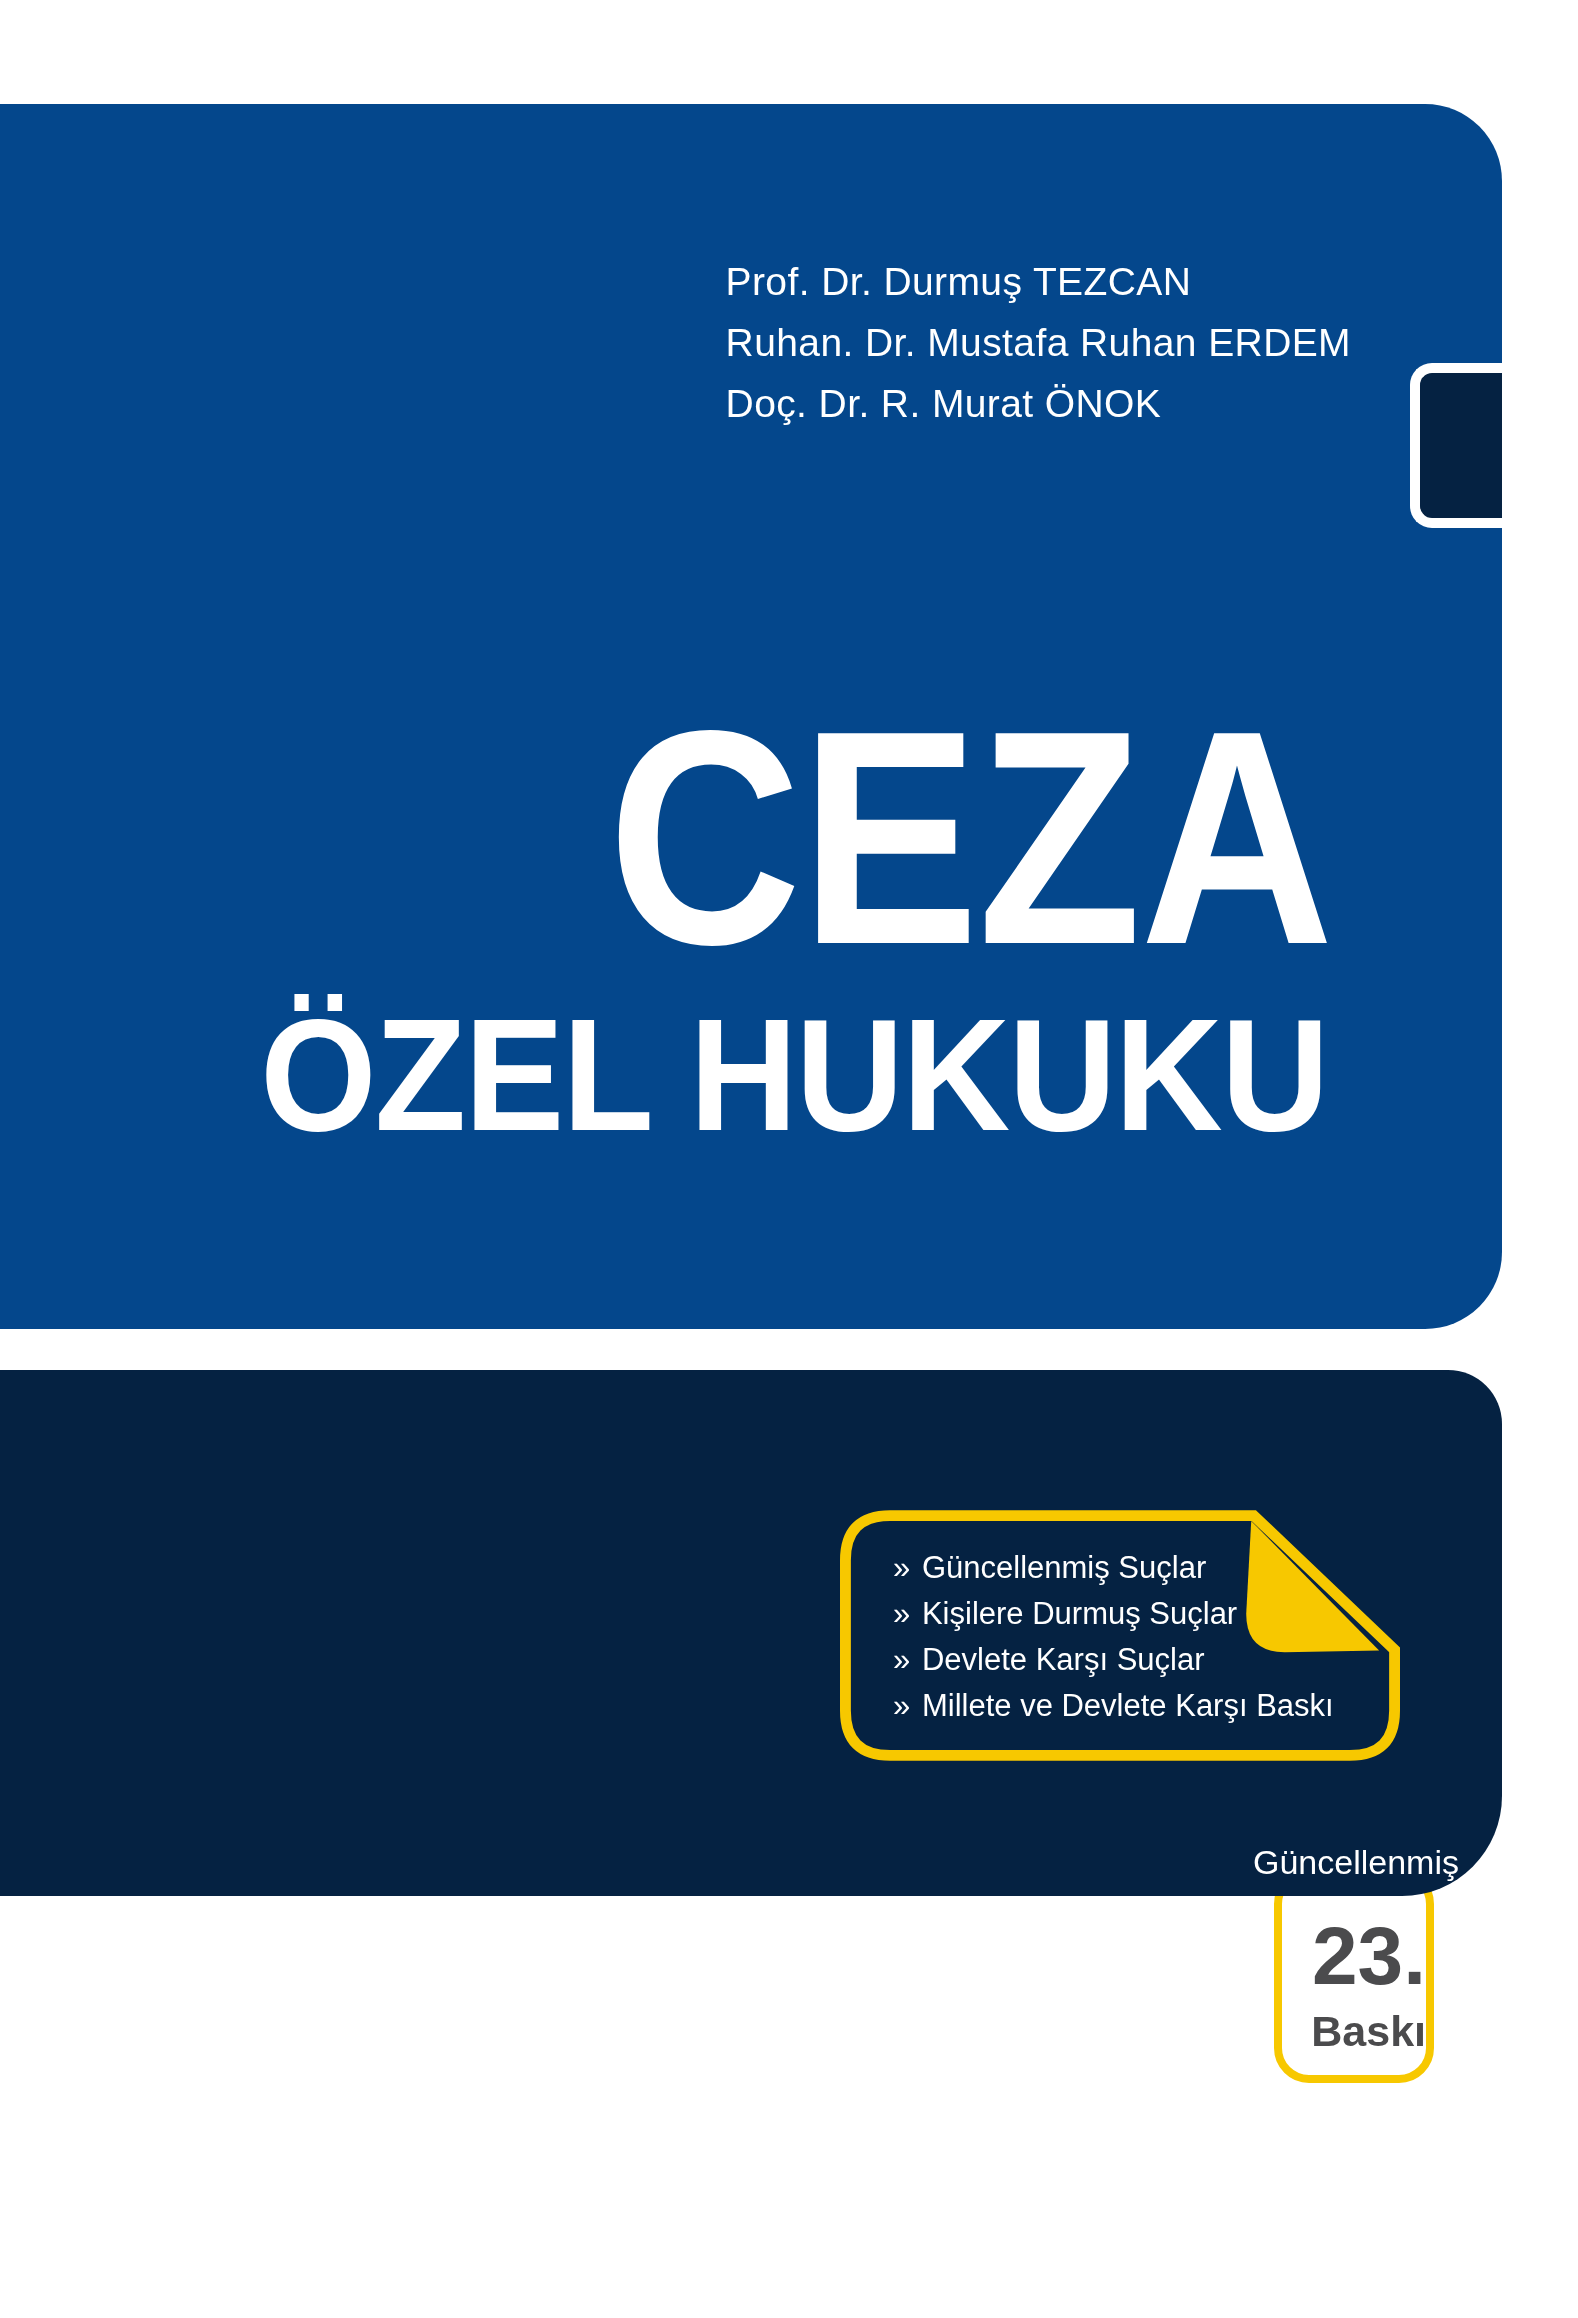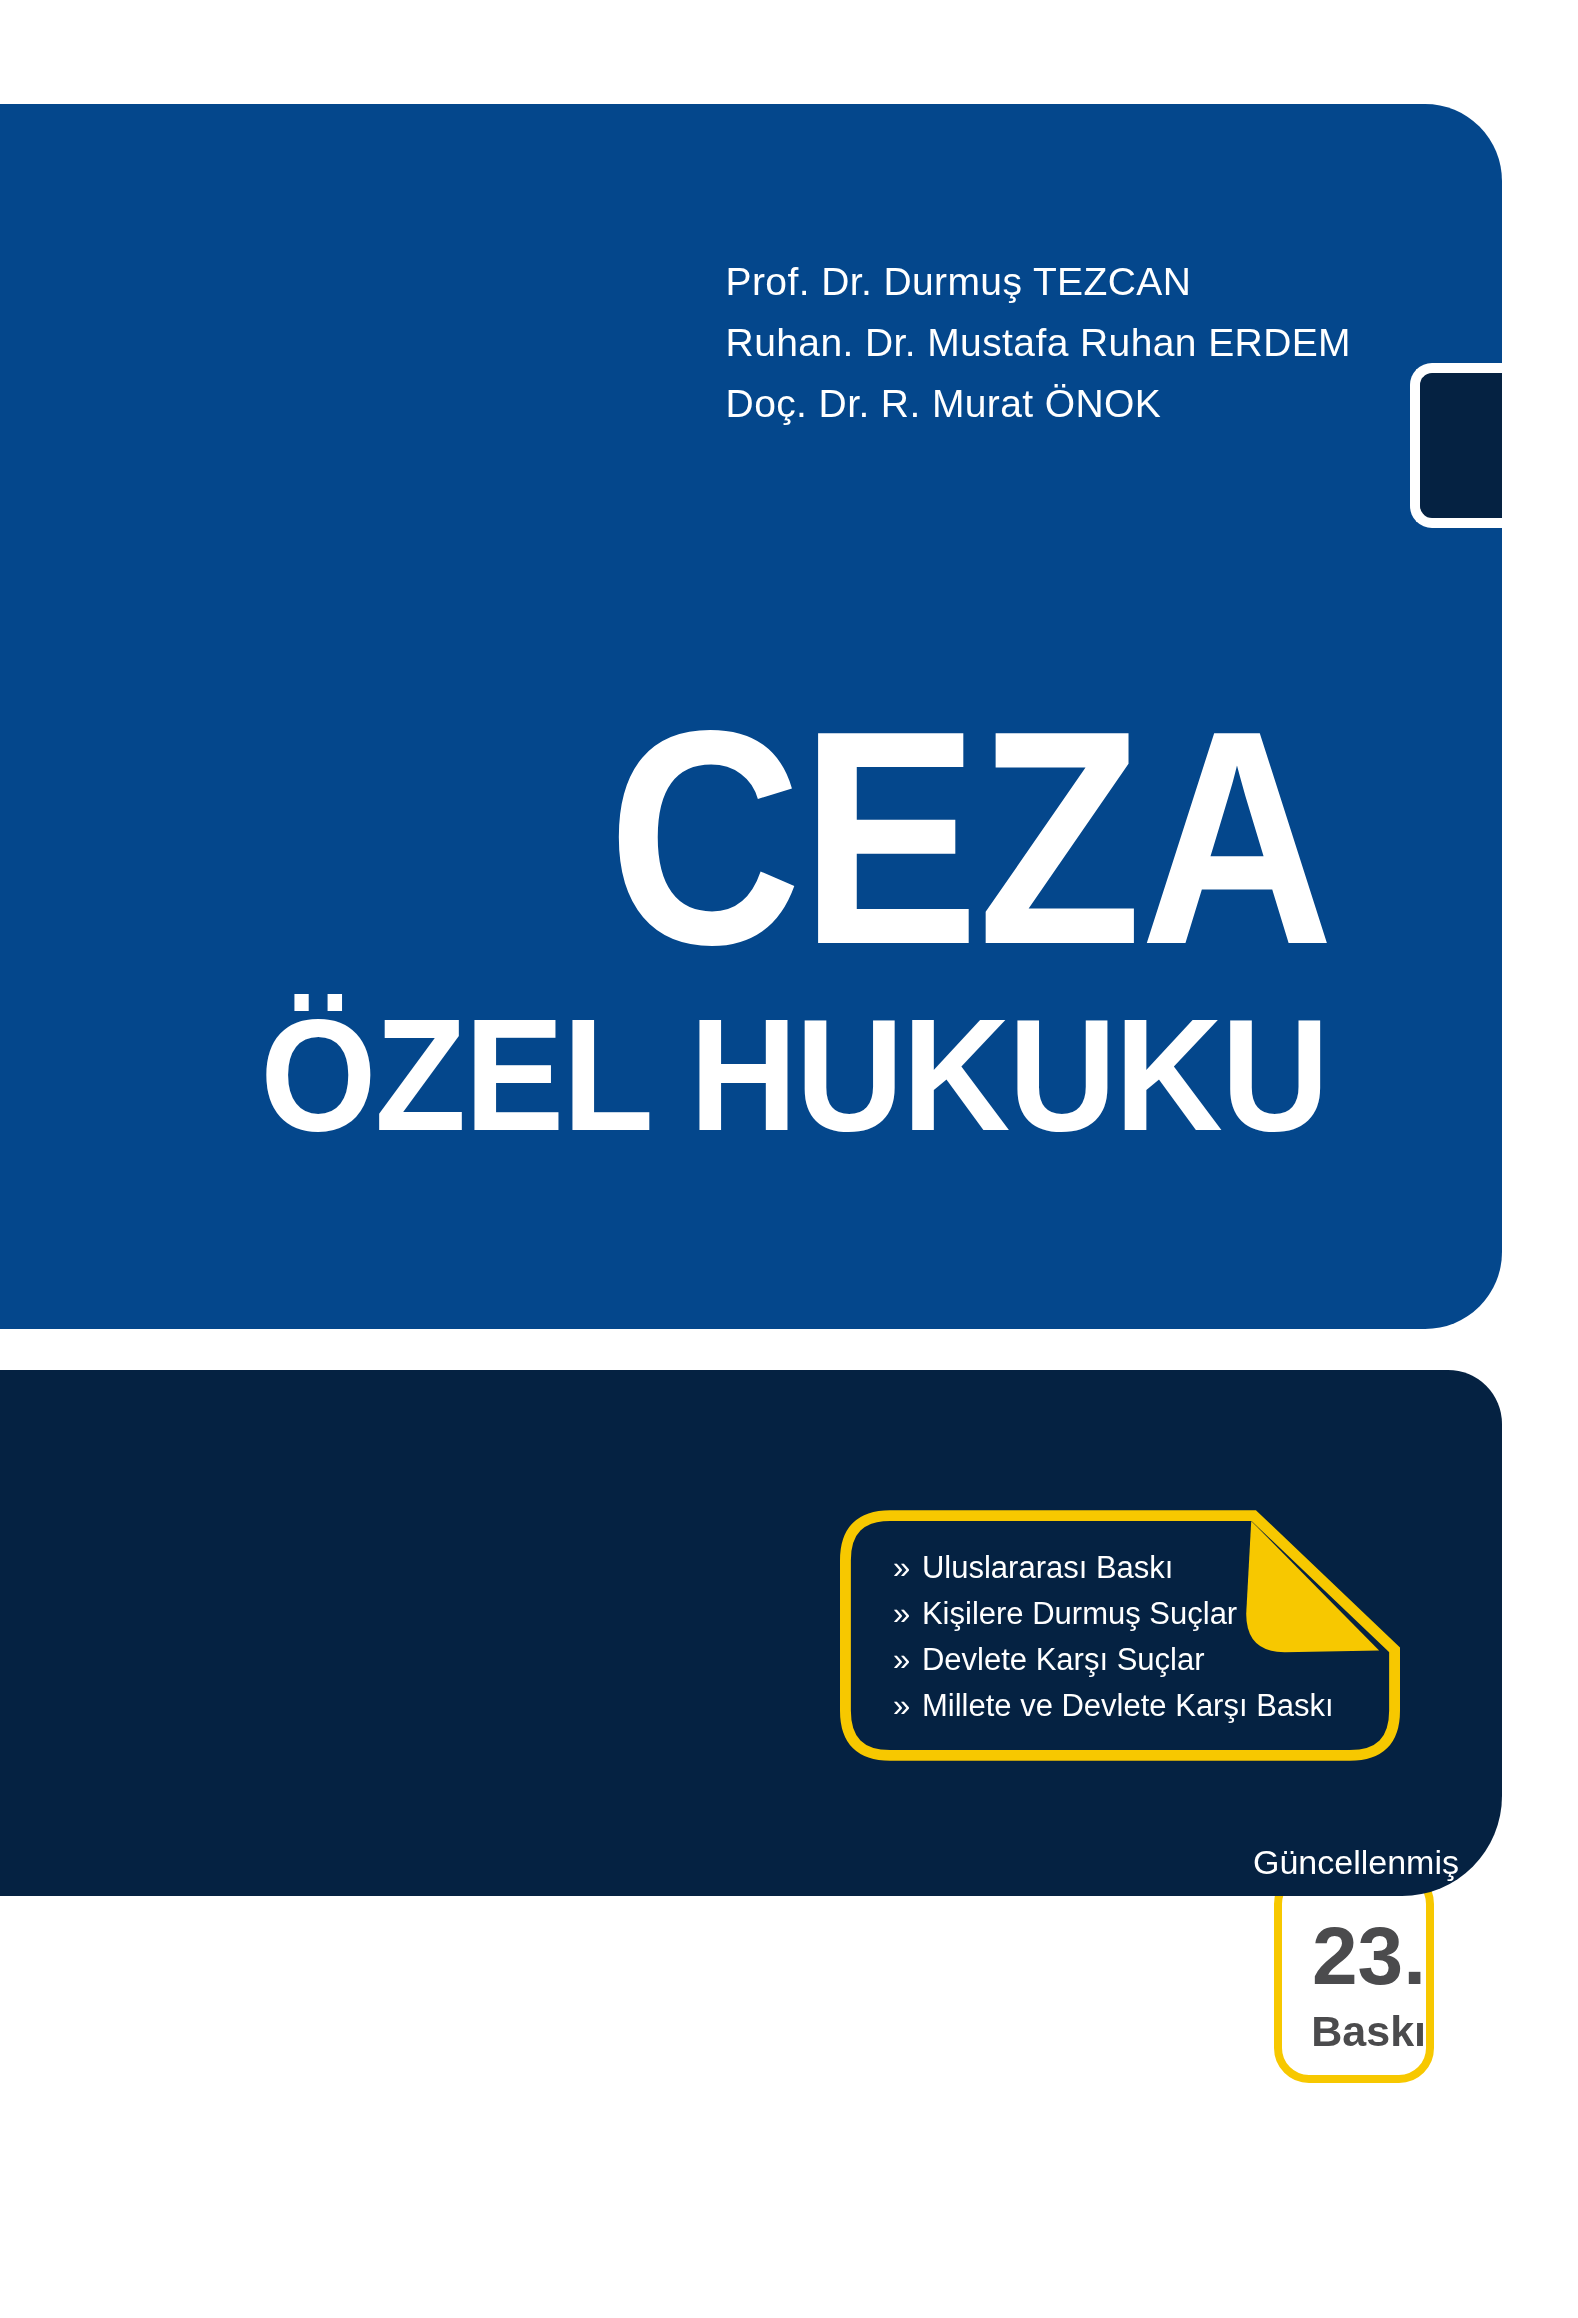--- a/index.html
+++ b/index.html
@@ -99,21 +99,21 @@
   <div class="sub-title">ÖZEL HUKUKU</div>
 
   <div class="band">
 
     <div class="callout">
       <svg width="560" height="251" viewBox="0 0 670 300">
         <path d="M60 6.5 L495 6.5 L663.5 167 L663.5 240 Q663.5 293.5 610 293.5 L60 293.5 Q6.5 293.5 6.5 240 L6.5 60 Q6.5 6.5 60 6.5 Z" fill="#052242" stroke="#f7c800" stroke-width="13"></path>
         <path d="M492 13 L645 168 L532 170 Q486 170 486 124 Z" fill="#f7c800"></path>
       </svg>
       <ul class="topics">
-        <li><span class="bullet">»</span><span>Uluslararası Baskı</span></li>
+        <li><span class="bullet">»</span><span>Güncellenmiş Suçlar</span></li>
         <li><span class="bullet">»</span><span>Kişilere Durmuş Suçlar</span></li>
         <li><span class="bullet">»</span><span>Devlete Karşı Suçlar</span></li>
         <li><span class="bullet">»</span><span>Millete ve Devlete Karşı Baskı</span></li>
       </ul>
     </div>
 
     <div class="updated">Güncellenmiş</div>
   </div>
 
 

